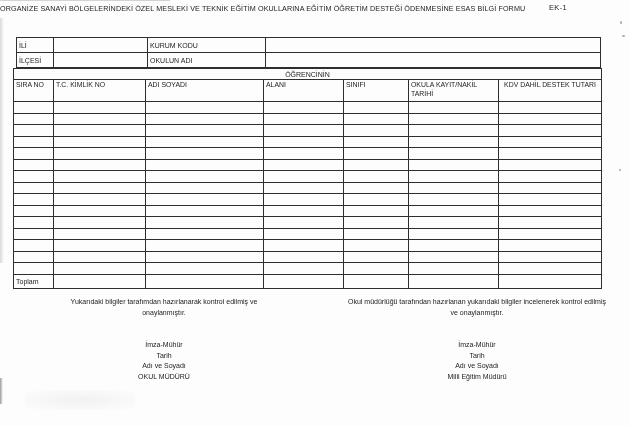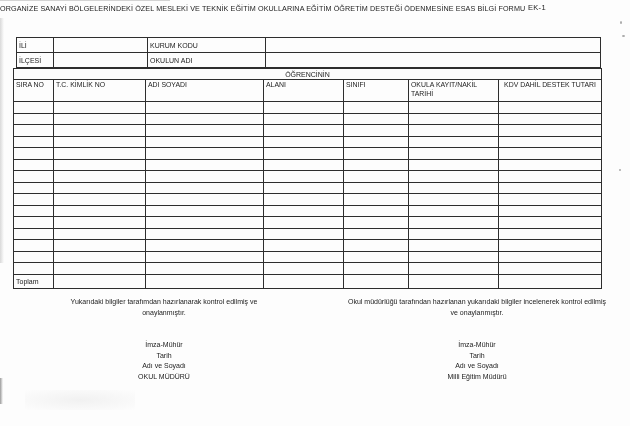--- a/index.html
+++ b/index.html
@@ -15,20 +15,21 @@
     color: #222;
     overflow: hidden;
   }
   
   .doc-code {
     position: absolute;
     top: 3px;
     left: 528px;
     width: 60px;
     font-size: 7.5px;
+    text-align: center;
     letter-spacing: 0.3px;
   }
   .doc-title {
     position: absolute;
     top: 4px;
     left: 0;
     width: 600px;
     text-align: left;
     font-size: 7.2px;
     white-space: nowrap;

